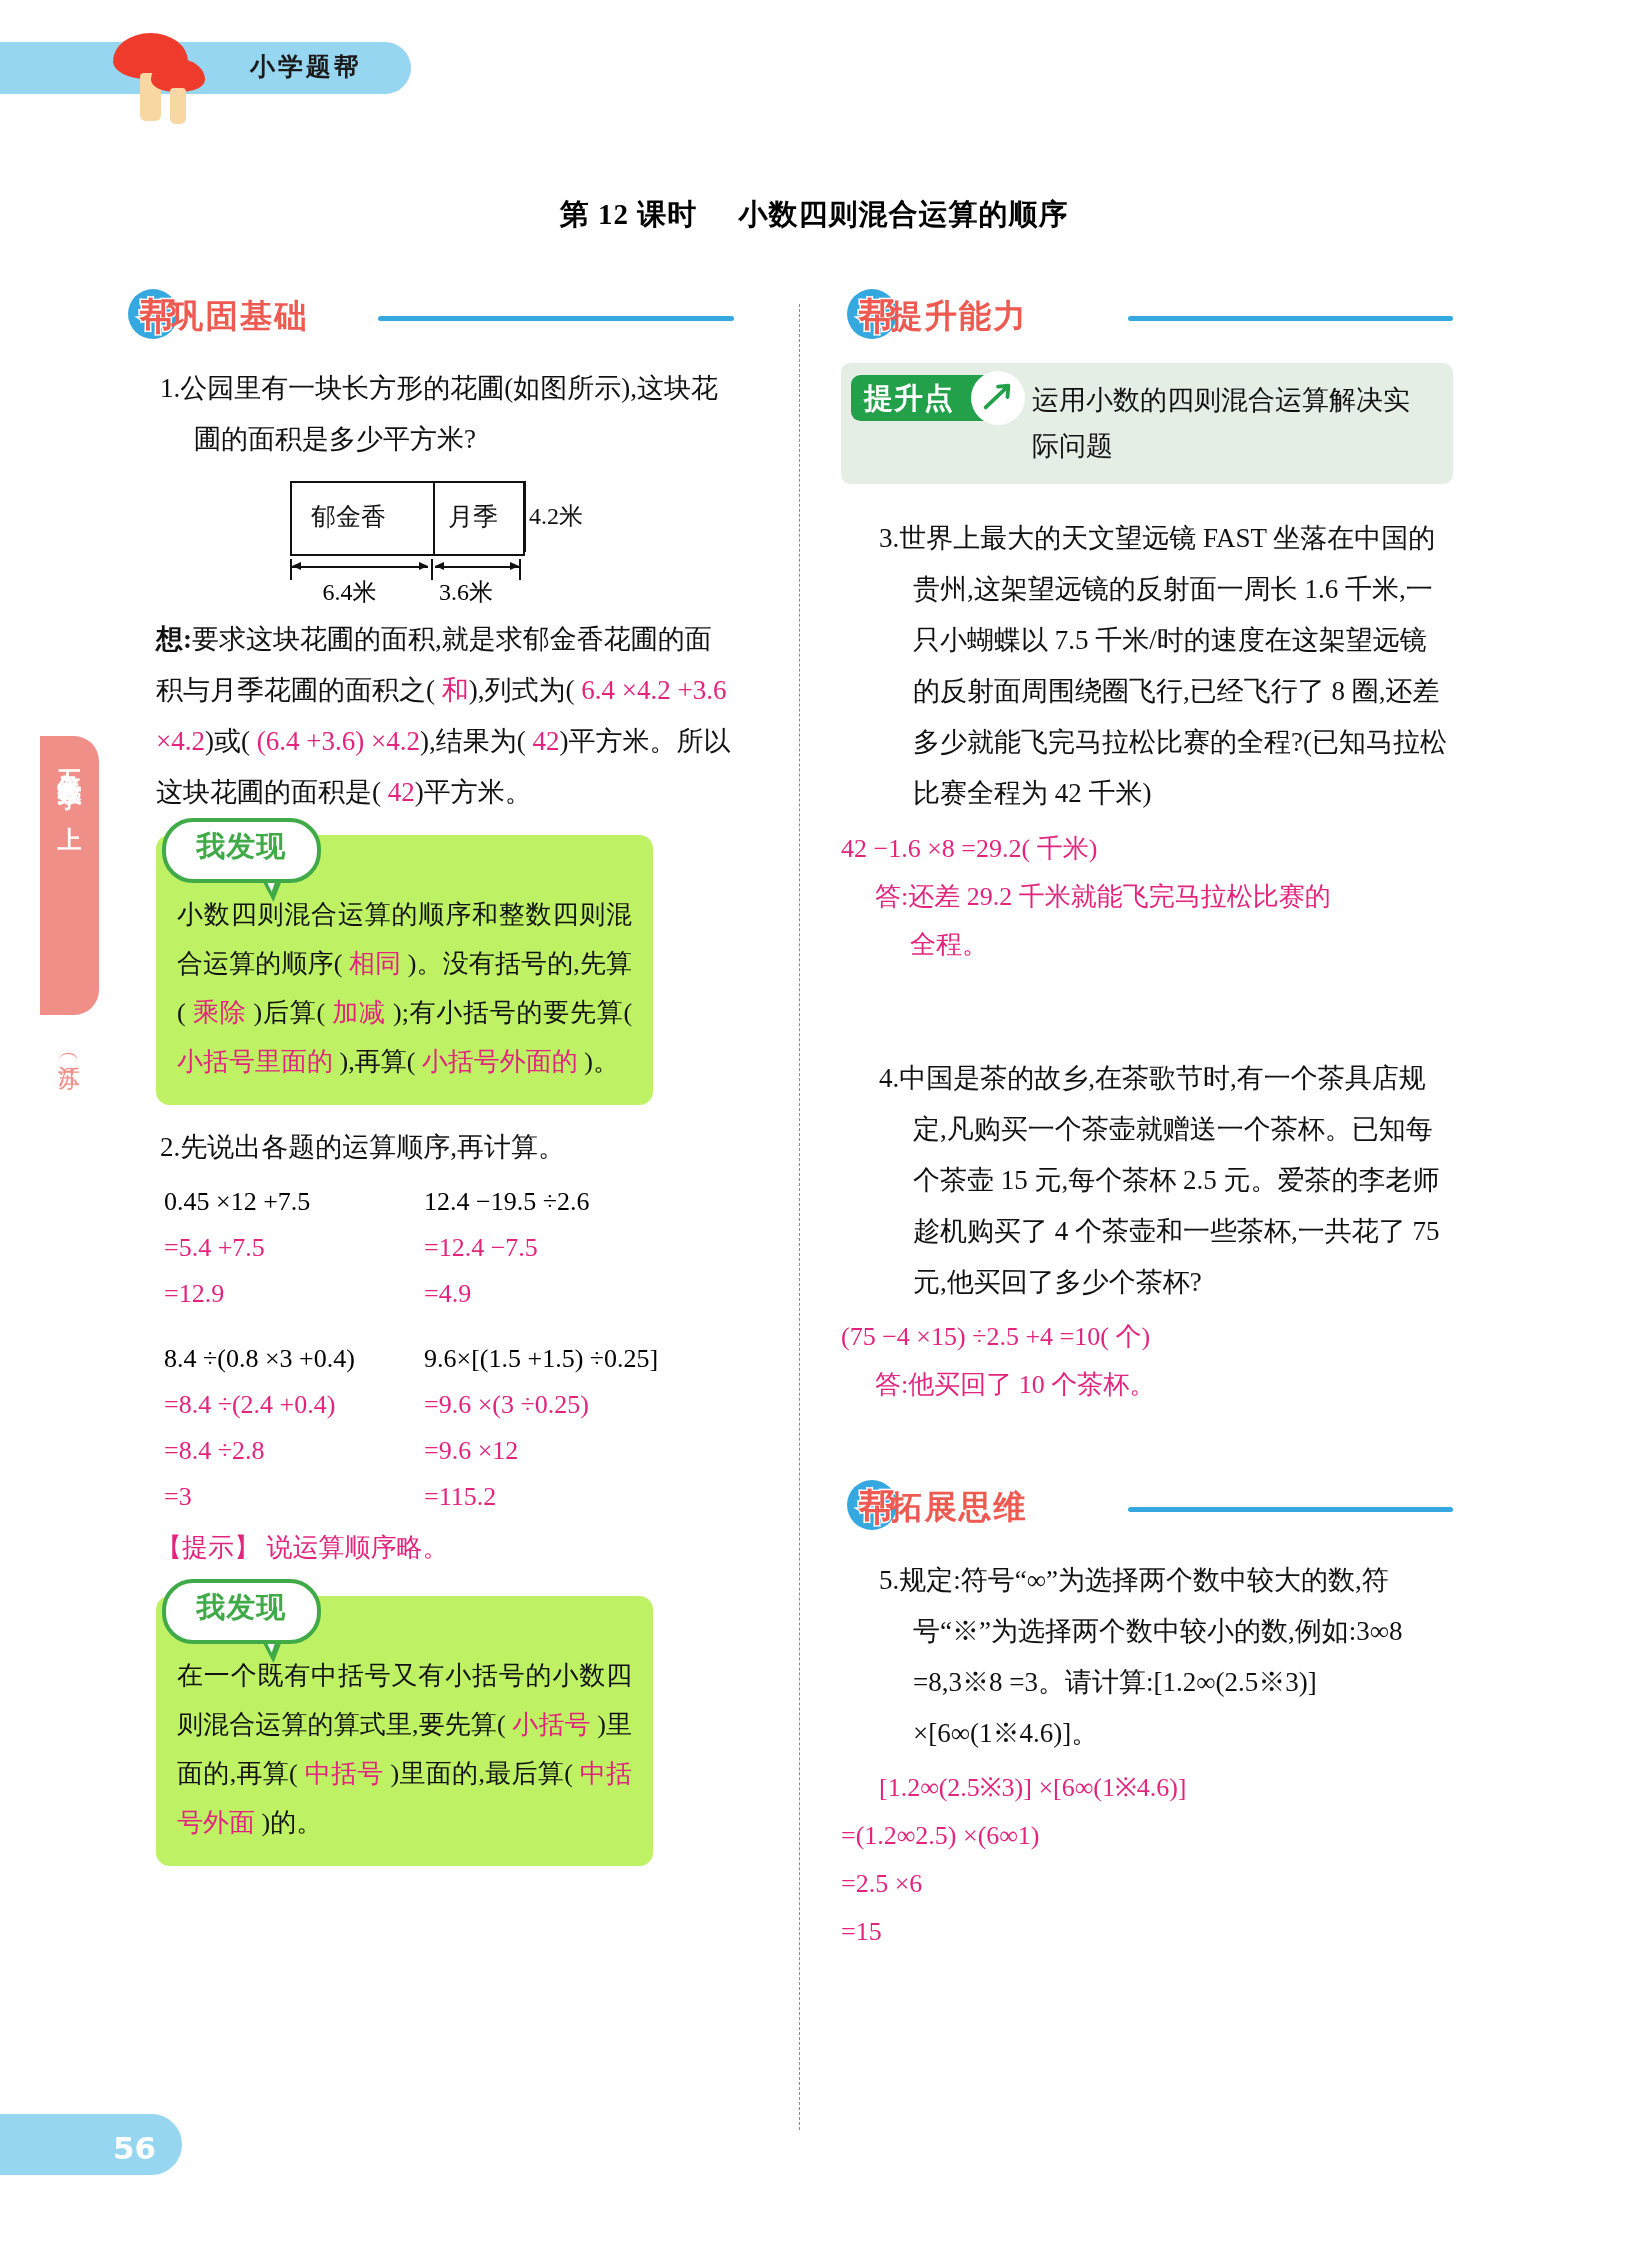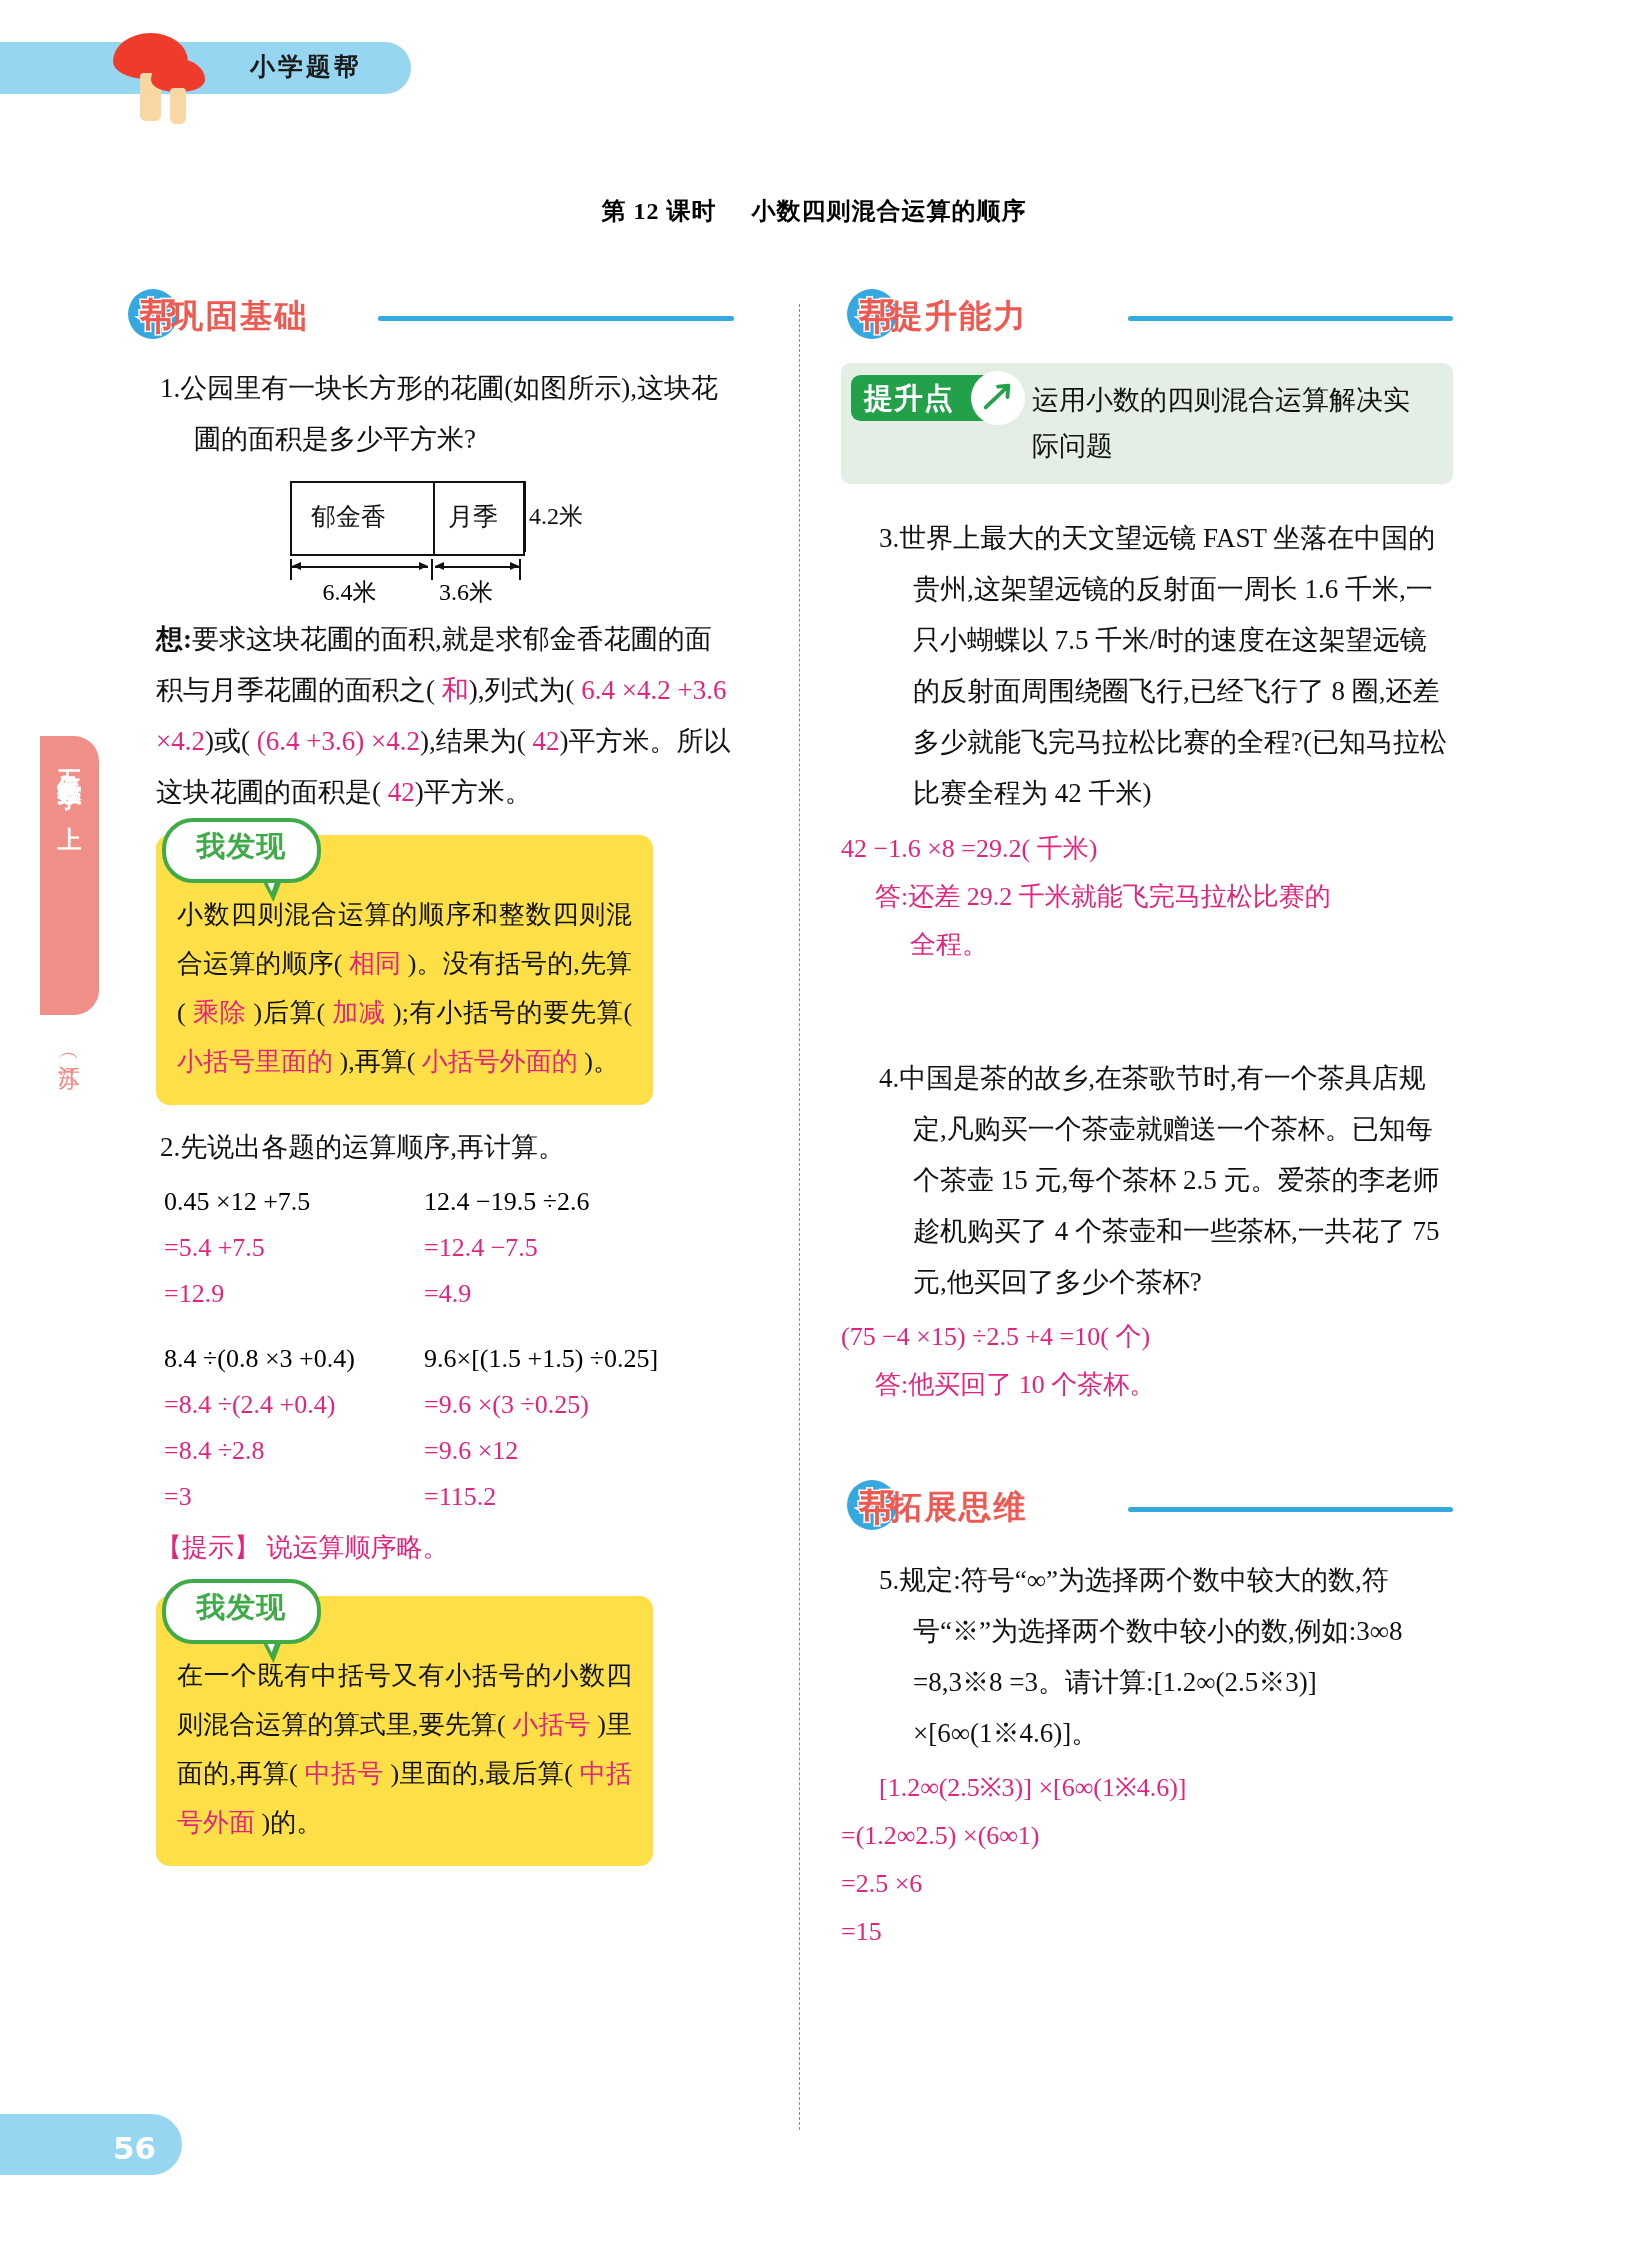--- a/index.html
+++ b/index.html
@@ -34,21 +34,21 @@
   .m1 .cap{width:75px;height:46px;}
   .m1 .stem{left:27px;top:40px;width:21px;height:48px;}
   .m2{left:151px;top:59px;width:54px;height:54px;}
   .m2 .cap{width:54px;height:32.5px;}
   .m2 .stem{left:19px;top:29px;width:16.3px;height:36px;}
 
   
   .lesson-title{
     position:absolute;left:0;right:0;top:195px;text-align:center;
     font-family:"Liberation Serif","DejaVu Serif",serif;
-    font-weight:700;font-size:24px;color:#000;letter-spacing:1px;
+    font-weight:700;font-size:29px;color:#000;letter-spacing:1px;
   }
   .lesson-title .num{font-family:"Liberation Serif",serif;}
 
   
   .side-tab{
     position:absolute;left:40px;top:736px;width:59px;height:279px;
     background:#ef8f87;border-radius:0 25px 25px 0;
   }
   .side-tab span{
     display:block;text-align:center;color:#fff;font-weight:700;
@@ -138,21 +138,21 @@
   }
   .darrow:before{left:0;border-right:9.6px solid #111;}
   .darrow:after{right:0;border-left:9.6px solid #111;}
   .tick{position:absolute;width:1.9px;height:21px;background:#111;top:0;}
   .dimlbl{position:absolute;top:17px;font-size:24px;font-family:"Liberation Serif",serif;}
   .dimlbl.a{left:32.5px;}
   .dimlbl.b{left:149px;}
 
   
   .disc{
-    position:relative;background:#fde047;border-radius:13.4px;
+    position:relative;background:#bef264;border-radius:13.4px;
     margin:17px 0 17px 34px;padding:55px 21px 19px 21px;width:497px;
     box-sizing:border-box;
   }
   .disc-bubble{
     position:absolute;left:5.7px;top:-17px;width:151px;height:57px;
     border:4.8px solid #3faa47;border-radius:31px;background:#fff;
   }
   .disc-bubble span{
     display:block;text-align:center;line-height:48px;
     font-family:"DejaVu Sans","Liberation Sans",sans-serif;

